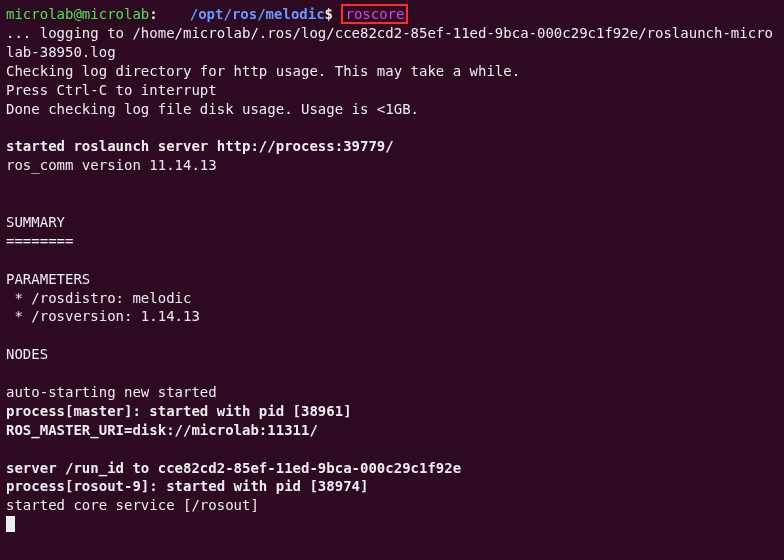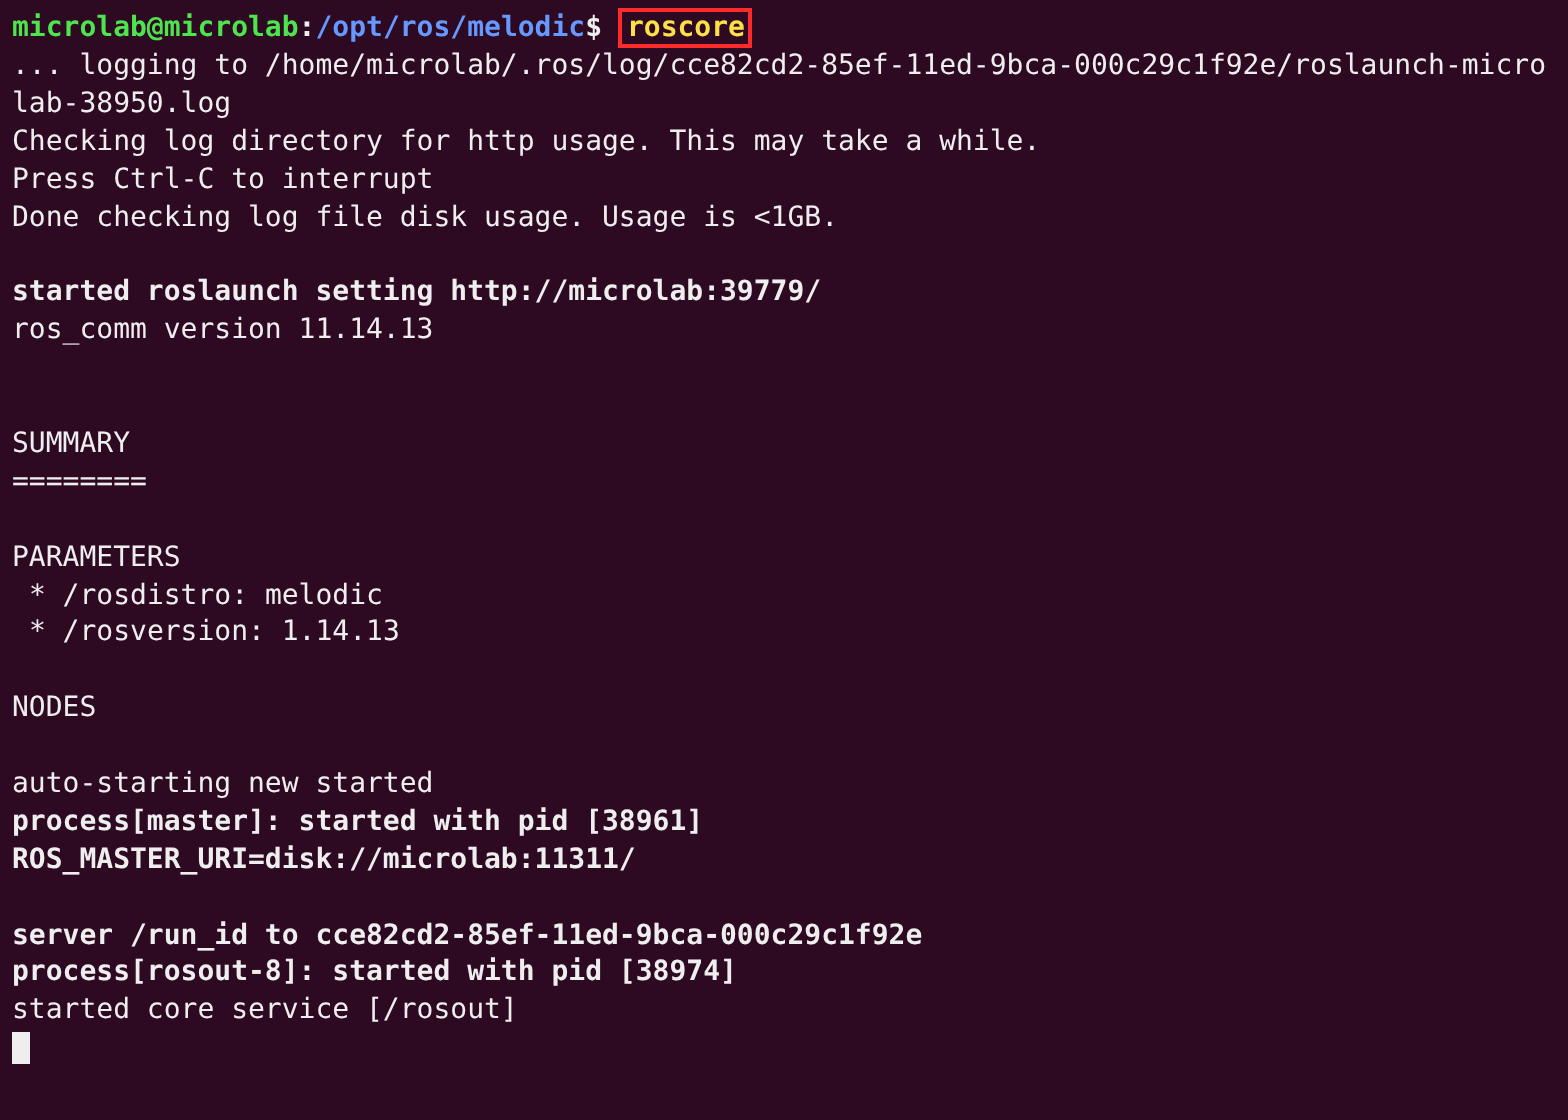--- a/index.html
+++ b/index.html
@@ -9,25 +9,25 @@
     font-family: "DejaVu Sans Mono", "Liberation Mono", monospace;
     font-size: 14px;
     line-height: 1.35;
     color: #eeeeee;
     padding: 4px 6px;
   }
   .terminal {
     white-space: pre-wrap;
     word-break: break-all;
   }
-  .prompt-user { color: #4ee44e; font-weight: bold; }
+  .prompt-user { color: #4ee44e; font-weight: normal; }
   .prompt-colon { color: #eeeeee; font-weight: bold; }
-  .prompt-path { color: #6699ff; font-weight: bold; }
+  .prompt-path { color: #6699ff; font-weight: bold; margin-left: 32px; }
   .prompt-dollar { color: #eeeeee; font-weight: bold; }
-  .cmd { color: #fde047; font-weight: bold; }
+  .cmd { color: #d946ef; }
   .highlight-box {
     border: 2px solid #ff2a2a;
     padding: 0 2px;
     display: inline-block;
     line-height: 1.15;
   }
   .bold { font-weight: bold; }
   .cursor {
     display: inline-block;
     width: 9px;
@@ -38,33 +38,33 @@
 </style>
 </head>
 <body>
 
 <div class="terminal"><span class="prompt-user">microlab@microlab</span><span class="prompt-colon">:</span><span class="prompt-path">/opt/ros/melodic</span><span class="prompt-dollar">$</span> <span class="highlight-box"><span class="cmd">roscore</span></span>
 <span>... logging to /home/microlab/.ros/log/cce82cd2-85ef-11ed-9bca-000c29c1f92e/roslaunch-microlab-38950.log</span>
 <span>Checking log directory for http usage. This may take a while.</span>
 <span>Press Ctrl-C to interrupt</span>
 <span>Done checking log file disk usage. Usage is &lt;1GB.</span>
 <span></span>
-<span class="bold">started roslaunch setting http://microlab:39779/</span>
+<span class="bold">started roslaunch server http://process:39779/</span>
 <span>ros_comm version 11.14.13</span>
 <span></span>
 <span></span>
 <span>SUMMARY</span>
 <span>========</span>
 <span></span>
 <span>PARAMETERS</span>
 <span> * /rosdistro: melodic</span>
 <span> * /rosversion: 1.14.13</span>
 <span></span>
 <span>NODES</span>
 <span></span>
 <span>auto-starting new started</span>
 <span class="bold">process[master]: started with pid [38961]</span>
 <span class="bold">ROS_MASTER_URI=disk://microlab:11311/</span>
 <span></span>
 <span class="bold">server /run_id to cce82cd2-85ef-11ed-9bca-000c29c1f92e</span>
-<span class="bold">process[rosout-8]: started with pid [38974]</span>
+<span class="bold">process[rosout-9]: started with pid [38974]</span>
 <span>started core service [/rosout]</span>
 <span class="cursor"></span></div>
 
 </body></html>

